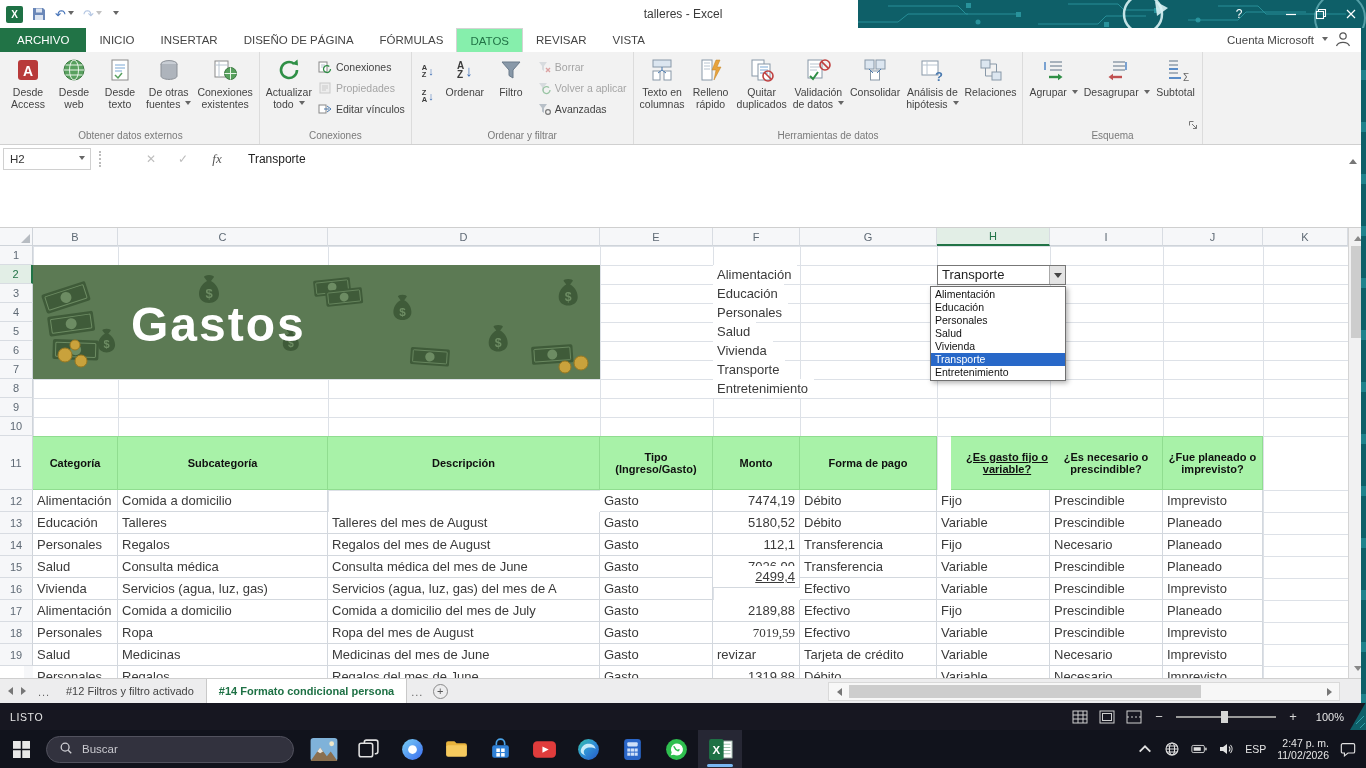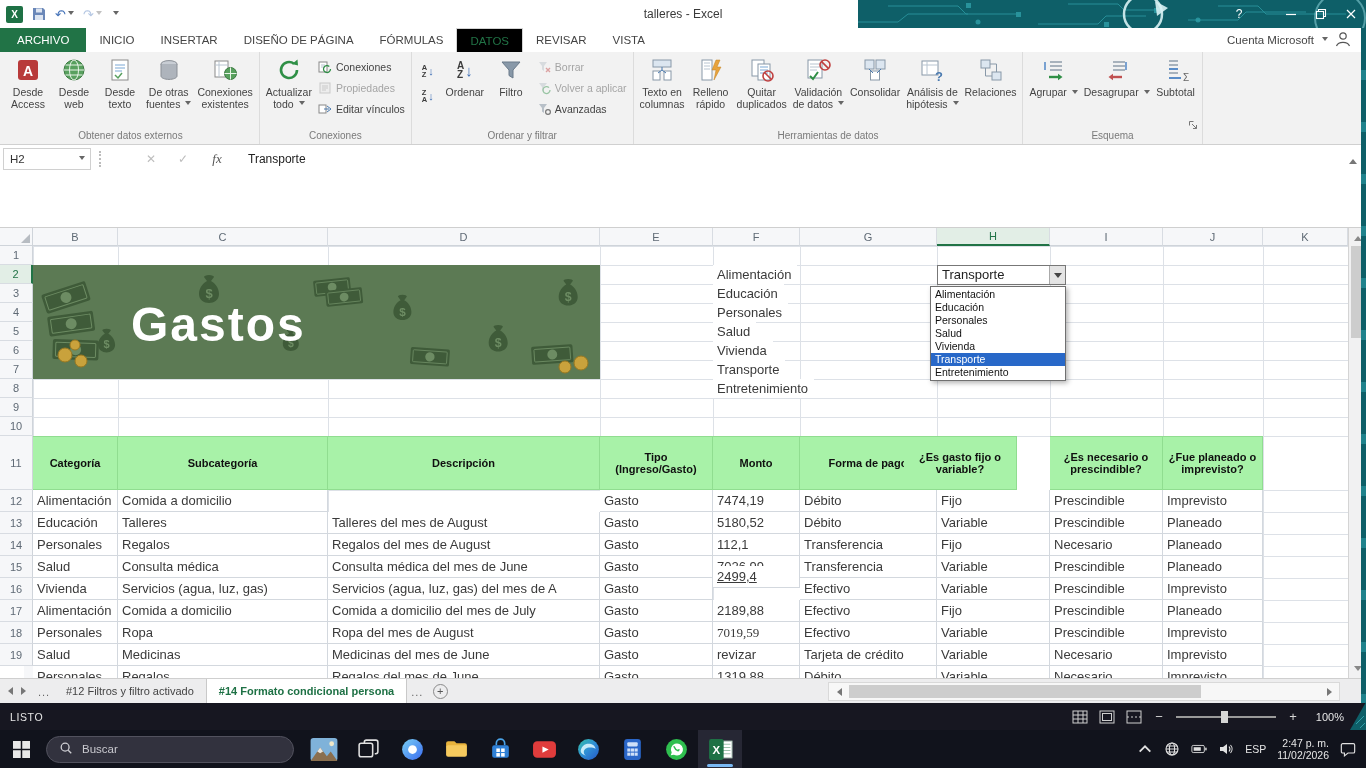--- a/index.html
+++ b/index.html
@@ -18,21 +18,21 @@
 #title-text{position:absolute;left:50%;top:0;transform:translateX(-50%);height:28px;display:flex;align-items:center;font-size:12px;color:#3a3a3a;z-index:0}
 .winbtns{position:absolute;right:0;top:0;height:28px;display:flex;align-items:stretch;z-index:2}
 .winbtn{width:30px;display:flex;align-items:center;justify-content:center;color:#fff;font-size:12px}
 .winbtn svg{width:12px;height:12px}
 #help-btn{margin-right:22px}
 
 #tabrow{position:absolute;left:0;top:28px;width:1366px;height:24px;background:#fff;display:flex;align-items:stretch}
 .file-tab{background:#217346;color:#fff;padding:0 17px;font-size:11.5px;display:flex;align-items:center}
 #rtabs{display:flex;align-items:stretch}
 .rtab{padding:0 13px;font-size:11.5px;color:#444;display:flex;align-items:center;cursor:default}
-.rtab.active{background:#000000;border:1px solid #d4d4d4;border-bottom:none;color:#217346}
+.rtab.active{background:#86efac;border:1px solid #d4d4d4;border-bottom:none;color:#217346}
 .account{margin-left:auto;display:flex;align-items:center;gap:6px;padding-right:14px;font-size:11.5px;color:#444}
 .account svg{width:18px;height:18px}
 
 #ribbon{position:absolute;left:0;top:52px;width:1366px;height:93px;background:#f2f2f2;border-bottom:1px solid #d0d0d0;display:flex;align-items:stretch;padding-left:2px}
 .rgroup{position:relative;border-right:1px solid #dcdcdc;display:flex;flex-direction:column}
 .rg-content{flex:1;display:flex;align-items:flex-start;padding:2px 3px 0 3px}
 .rg-label{height:15px;font-size:10px;color:#7a7a7a;text-align:center;line-height:13px;padding:0 6px;white-space:nowrap}
 .rbtn-big{min-width:46px;padding:1px 3px;display:flex;flex-direction:column;align-items:center;height:70px}
 .ric{width:28px;height:28px;display:flex;align-items:center;justify-content:center;margin-top:1px}
 .ric svg{width:26px;height:26px}
@@ -68,21 +68,21 @@
 .corner{position:absolute;left:0;top:0;width:33px;height:18px;background:#f6f7f9;border-right:1px solid #cfd4da;border-bottom:1px solid #cfd4da}
 .corner-tri{position:absolute;right:2px;bottom:2px;width:0;height:0;border-left:9px solid transparent;border-bottom:9px solid #b7bcc2}
 .colhdr{position:absolute;top:0;height:18px;background:#f6f7f9;border-right:1px solid #d8dce2;border-bottom:1px solid #cfd4da;font-size:11px;color:#5f6a75;display:flex;align-items:center;justify-content:center}
 .colhdr.sel{background:#e2eee6;color:#217346;border-bottom:2px solid #217346}
 .rowhdr{position:absolute;left:0;width:33px;background:#f6f7f9;border-right:1px solid #cfd4da;border-bottom:1px solid #d8dce2;font-size:11px;color:#5f6a75;display:flex;align-items:center;justify-content:center}
 .rowhdr.sel{background:#e2eee6;color:#217346;border-right:2px solid #217346}
 .banner{position:absolute;z-index:3}
 .cat-cell{position:absolute;font-size:13px;color:#3a3a3a;background:#fff;padding:0 6px 0 4px;white-space:nowrap;display:flex;align-items:center;z-index:2}
 .th-cell{position:absolute;background:#a8f2a8;border-right:1px solid #90dd90;border-top:1px solid #90dd90;border-bottom:1px solid #90dd90;display:flex;align-items:center;justify-content:center;text-align:center;font-weight:bold;font-size:11px;color:#101010;padding:2px 4px;line-height:12.5px;z-index:2}
 .td-cell{position:absolute;font-size:13px;color:#3a3a3a;padding:0 4px;white-space:nowrap;overflow:hidden;background:#fff;border-right:1px solid #d3d8de;border-bottom:1px solid #d3d8de;z-index:2}
-.td-cell.num{}
+.td-cell.num{text-align:right}
 .combo{position:absolute;background:#fff;border:1px solid #777;display:flex;z-index:15}
 .combo-txt{flex:1;font-size:13px;padding-left:4px;line-height:18px;overflow:hidden;color:#222}
 .combo-btn{width:16px;background:#e4e4e4;border-left:1px solid #aaa;display:flex;align-items:center;justify-content:center}
 .tri-dn{width:0;height:0;border:4px solid transparent;border-top:5px solid #444;margin-top:4px}
 .ddlist{position:absolute;background:#fff;border:1px solid #707070;z-index:20;box-shadow:2px 2px 5px rgba(0,0,0,.3);padding:1px 0}
 .dd-item{height:13px;line-height:13px;font-size:10.5px;padding-left:4px;color:#111;white-space:nowrap}
 .dd-item.sel{background:#2868c8;color:#fff}
 
 #vscroll{position:absolute;left:1348px;top:228px;width:18px;height:450px;background:#f1f1f2;border-left:1px solid #d4d4d4;display:flex;flex-direction:column;align-items:center}
 .vs-arrow{height:16px;display:flex;align-items:center;justify-content:center;width:100%}
@@ -714,21 +714,21 @@
       <div class="cat-cell" style="left: 713px; top: 94px; height: 19px;">Salud</div>
       <div class="cat-cell" style="left: 713px; top: 113px; height: 19px;">Vivienda</div>
       <div class="cat-cell" style="left: 713px; top: 132px; height: 19px;">Transporte</div>
       <div class="cat-cell" style="left: 713px; top: 151px; height: 19px;">Entretenimiento</div>
       <div class="th-cell" style="left: 33px; width: 85px; top: 208px; height: 54px;">Categoría</div>
       <div class="th-cell" style="left: 118px; width: 210px; top: 208px; height: 54px;">Subcategoría</div>
       <div class="th-cell" style="left: 328px; width: 272px; top: 208px; height: 54px;">Descripción</div>
       <div class="th-cell" style="left: 600px; width: 113px; top: 208px; height: 54px;">Tipo (Ingreso/Gasto)</div>
       <div class="th-cell" style="left: 713px; width: 87px; top: 208px; height: 54px;">Monto</div>
       <div class="th-cell" style="left: 800px; width: 137px; top: 208px; height: 54px;">Forma de pago</div>
-      <div class="th-cell" style="left: 904px; width: 113px; top: 208px; height: 54px;">¿Es gasto fijo o variable?</div>
+      <div class="th-cell" style="left: 951px; width: 113px; top: 208px; height: 54px; text-decoration: underline;">¿Es gasto fijo o variable?</div>
       <div class="th-cell" style="left: 1050px; width: 113px; top: 208px; height: 54px;">¿Es necesario o prescindible?</div>
       <div class="th-cell" style="left: 1163px; width: 100px; top: 208px; height: 54px;">¿Fue planeado o imprevisto?</div>
       <div class="td-cell" style="left: 33px; width: 85px; top: 262px; height: 22px; line-height: 21px;">Alimentación</div>
       <div class="td-cell" style="left: 118px; width: 210px; top: 262px; height: 22px; line-height: 21px;">Comida a domicilio</div>
       <div class="td-cell" style="left: 600px; width: 113px; top: 262px; height: 22px; line-height: 21px;">Gasto</div>
       <div class="td-cell num" style="left: 713px; width: 87px; top: 262px; height: 22px; line-height: 21px;">7474,19</div>
       <div class="td-cell" style="left: 800px; width: 137px; top: 262px; height: 22px; line-height: 21px;">Débito</div>
       <div class="td-cell" style="left: 937px; width: 113px; top: 262px; height: 22px; line-height: 21px;">Fijo</div>
       <div class="td-cell" style="left: 1050px; width: 113px; top: 262px; height: 22px; line-height: 21px;">Prescindible</div>
       <div class="td-cell" style="left: 1163px; width: 100px; top: 262px; height: 22px; line-height: 21px;">Imprevisto</div>

